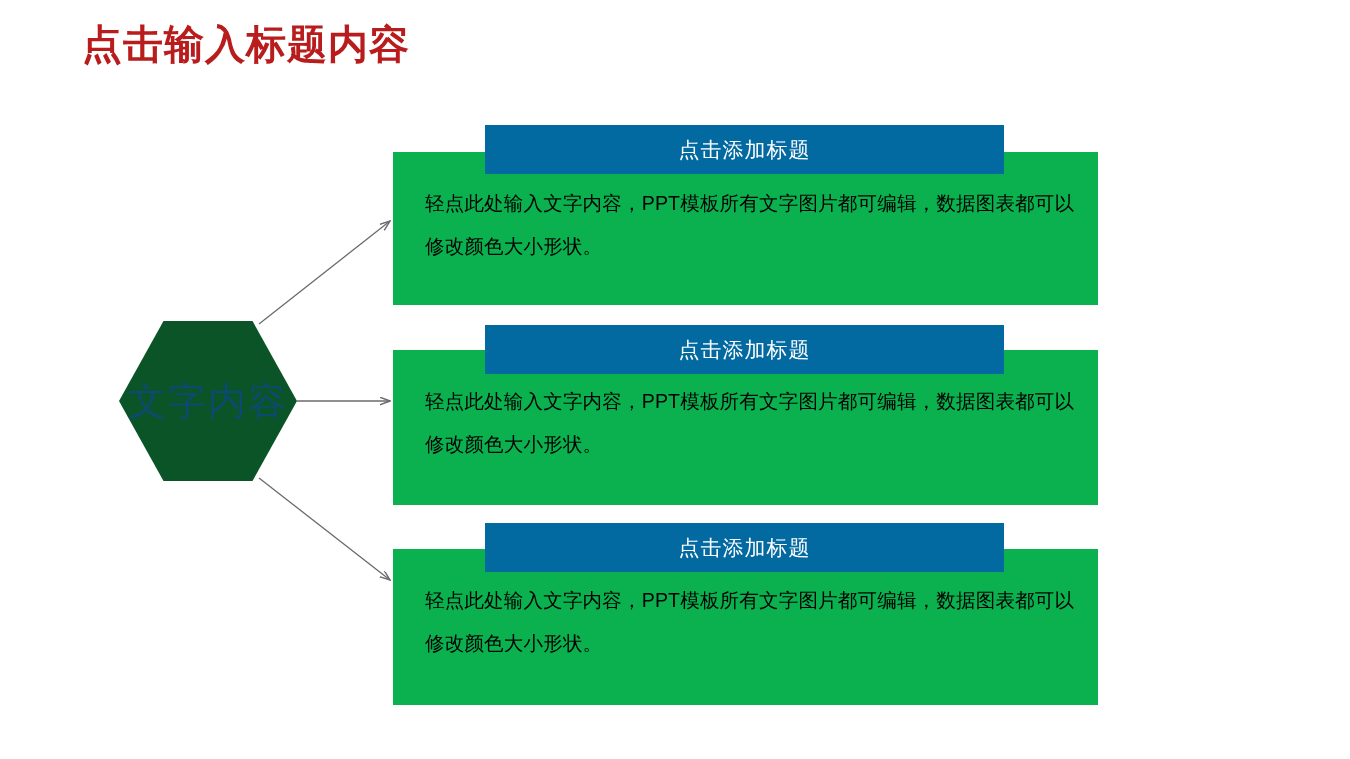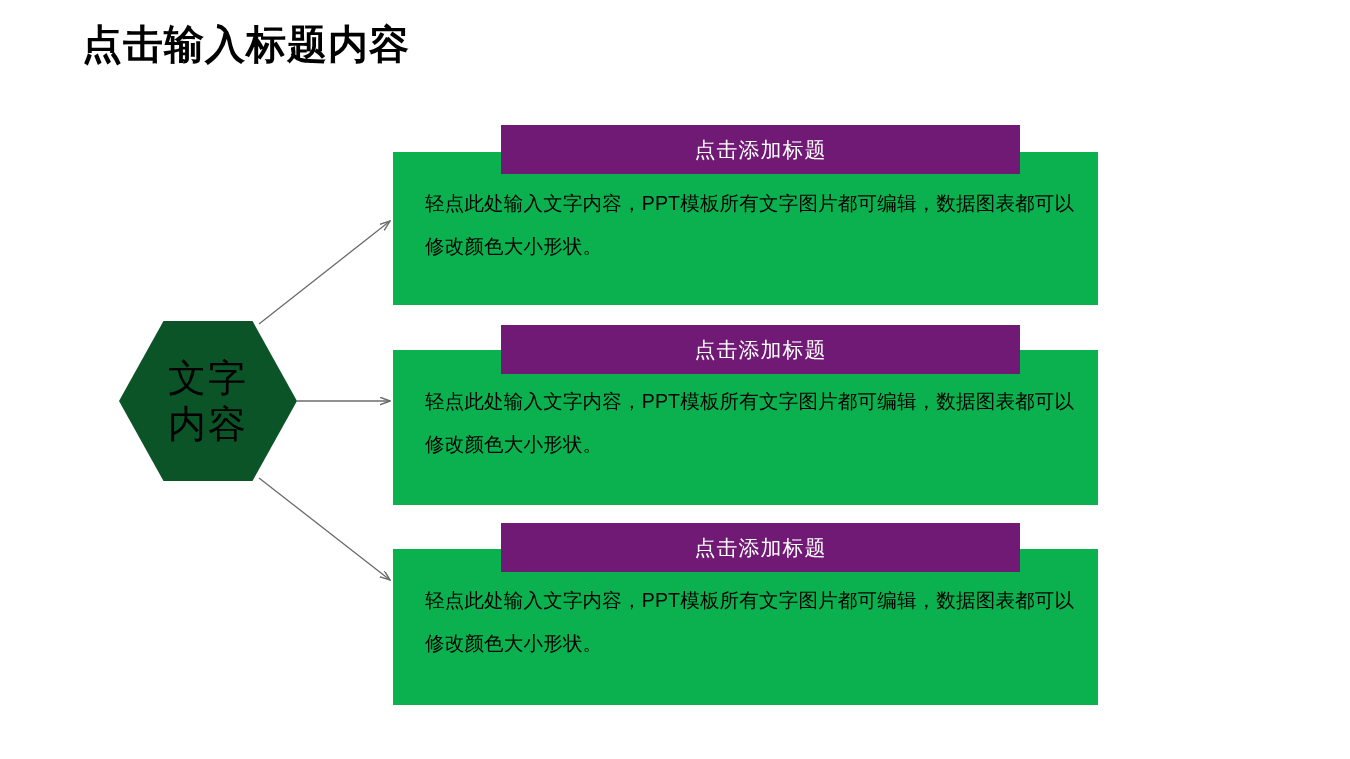--- a/index.html
+++ b/index.html
@@ -23,21 +23,21 @@
     background: #ffffff;
   }
 
   
   #page-title {
     position: absolute;
     left: 82px;
     top: 22px;
     font-size: 40px;
     font-weight: bold;
-    color: #000000;
+    color: #b91c1c;
     letter-spacing: 1px;
     line-height: 1.1;
     white-space: nowrap;
   }
 
   
   #hex-shape {
     position: absolute;
     left: 119px;
     top: 321px;
@@ -53,24 +53,23 @@
     -webkit-clip-path: polygon(25% 0%, 75% 0%, 100% 50%, 75% 100%, 25% 100%, 0% 50%);
     clip-path: polygon(25% 0%, 75% 0%, 100% 50%, 75% 100%, 25% 100%, 0% 50%);
   }
   #hex-shape .hex-label {
     position: absolute;
     left: 0;
     top: 0;
     width: 178px;
     height: 160px;
     display: flex;
-    flex-direction: column;
     align-items: center;
     justify-content: center;
-    color: #000000;
+    color: #0c4a6e;
     font-size: 38px;
     line-height: 1.22;
     letter-spacing: 2px;
     text-align: center;
     white-space: nowrap;
   }
 
   
   #connectors {
     position: absolute;
@@ -85,25 +84,25 @@
     position: absolute;
   }
   .section-body {
     position: absolute;
     left: 0;
     width: 705px;
     background: #0ab14e;
   }
   .section-header {
     position: absolute;
-    left: 108px;
+    left: 92px;
     top: 0;
     width: 519px;
     height: 49px;
-    background: #701a75;
+    background: #0369a1;
     display: flex;
     align-items: center;
     justify-content: center;
   }
   .section-header-text {
     color: #ffffff;
     font-size: 21px;
     letter-spacing: 1px;
     white-space: nowrap;
   }

